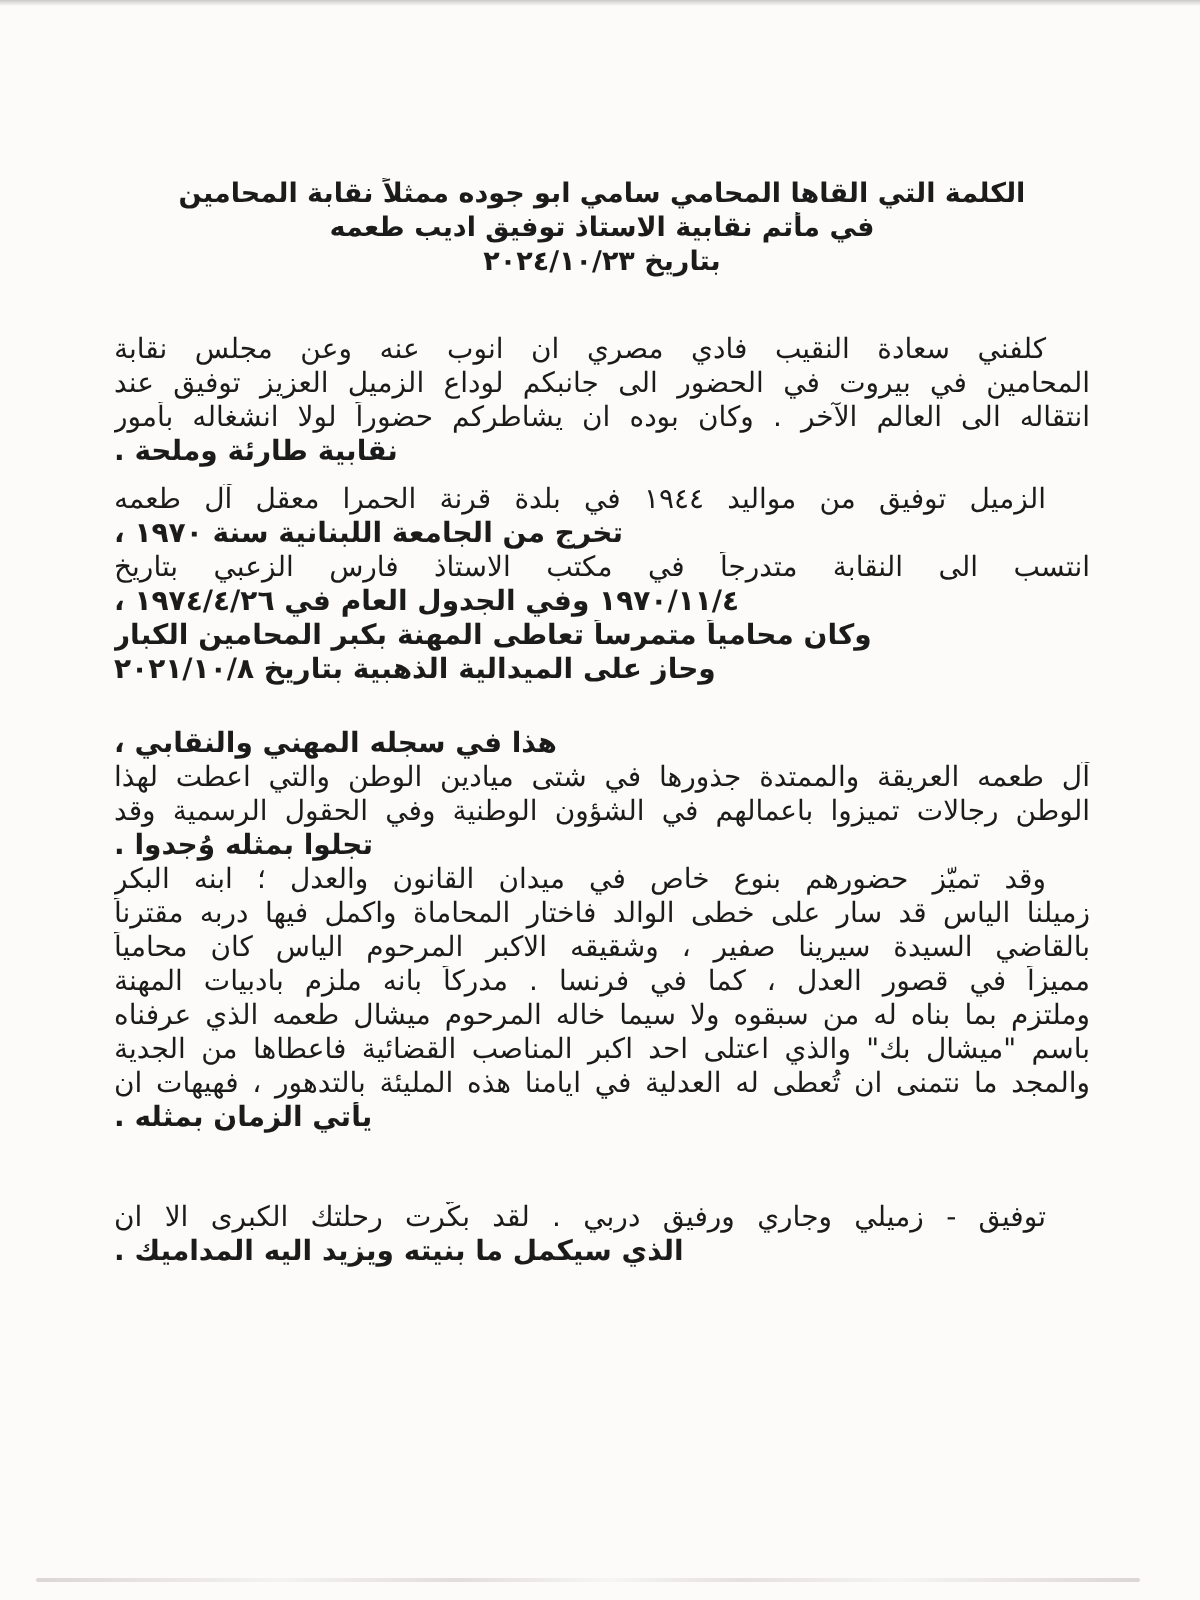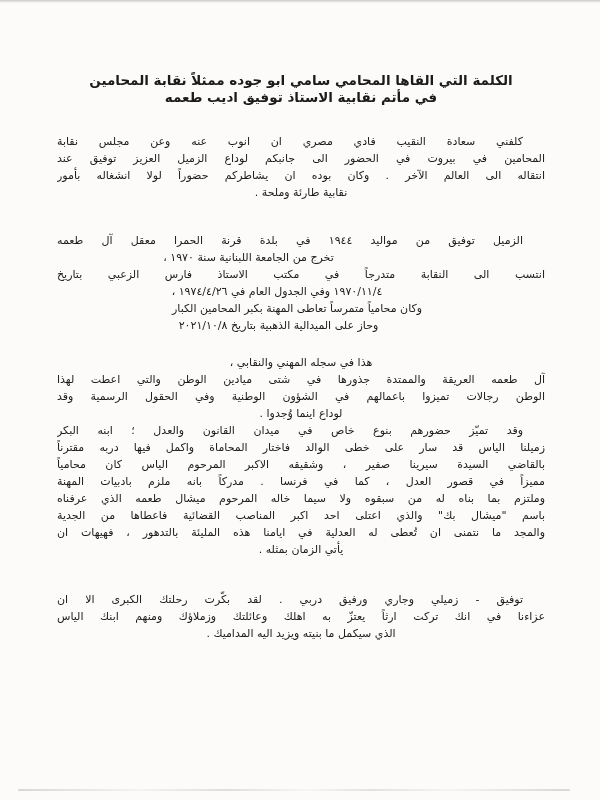--- a/index.html
+++ b/index.html
@@ -19,53 +19,54 @@
   }
   .scan-artifact-line{
     position:absolute;bottom:9px;left:18px;right:30px;height:2px;
     background:linear-gradient(90deg,
       rgba(150,140,135,.55) 0%,rgba(150,140,135,.12) 22%,
       rgba(150,140,135,.45) 38%,rgba(150,140,135,.08) 52%,
       rgba(150,140,135,.40) 64%,rgba(150,140,135,.10) 78%,
       rgba(150,140,135,.55) 100%);
     border-radius:1px;opacity:.6;pointer-events:none;
   }
-  .content{position:absolute;top:72px;right:55px;left:57px;}
+  .content{position:absolute;top:89px;right:55px;left:57px;}
   .line{
-    font-size:11px;line-height:17px;height:17px;overflow:hidden;
+    font-size:14px;line-height:17px;height:17px;overflow:hidden;
     text-align:right;
   }
   .t{font-weight:700;font-size:13.5px;text-align:center;}
   .j{text-align:justify;text-align-last:justify;}
-  .r{text-align:center;}
+  .r{text-align:left;font-weight:bold;}
   .pr8{padding-right:8px;}
   .pr14{padding-right:14px;}
   .pr22{padding-right:22px;}
   .pr30{padding-right:30px;}
   .pr45{padding-right:45px;}
   .pr48{padding-right:48px;}
   .pr105{padding-right:105px;}
   .m1{margin-top:27px;}
-  .m2{margin-top:31px;}
+  .m2{margin-top:7px;}
   .m3{margin-top:20px;}
   .m4{margin-top:0;}
   .m5{margin-top:33px;}
   .m6{margin-top:31px;}
 </style>
 </head>
 <body>
 
 <div class="page">
   <div class="scan-edge-top"></div>
 
   <div class="content">
 
     <div>
       <div class="line t">الكلمة التي القاها المحامي سامي ابو جوده ممثلاً نقابة المحامين</div>
       <div class="line t">في مأتم نقابية الاستاذ توفيق اديب طعمه</div>
+      <div class="line t">بتاريخ ٢٠٢٤/١٠/٢٣</div>
     </div>
 
     <div class="m1">
       <div class="line j pr22">كلفني سعادة النقيب فادي مصري ان انوب عنه وعن مجلس نقابة</div>
       <div class="line j">المحامين في بيروت في الحضور الى جانبكم لوداع الزميل العزيز توفيق عند</div>
       <div class="line j">انتقاله الى العالم الآخر . وكان بوده ان يشاطركم حضوراً لولا انشغاله بأمور</div>
       <div class="line r">نقابية طارئة وملحة .</div>
     </div>
 
     <div class="m2">
@@ -74,37 +75,36 @@
       <div class="line j">انتسب الى النقابة متدرجاً في مكتب الاستاذ فارس الزعبي بتاريخ</div>
       <div class="line r pr48">١٩٧٠/١١/٤ وفي الجدول العام في ١٩٧٤/٤/٢٦ ،</div>
       <div class="line r pr8">وكان محامياً متمرساً تعاطى المهنة بكبر المحامين الكبار</div>
       <div class="line r pr45">وحاز على الميدالية الذهبية بتاريخ ٢٠٢١/١٠/٨</div>
     </div>
 
     <div class="m3">
       <div class="line r">هذا في سجله المهني والنقابي ،</div>
       <div class="line j">آل طعمه العريقة والممتدة جذورها في شتى ميادين الوطن والتي اعطت لهذا</div>
       <div class="line j">الوطن رجالات تميزوا باعمالهم في الشؤون الوطنية وفي الحقول الرسمية وقد</div>
-      <div class="line r">لوداع اينما وُجدوا .</div>
+      <div class="line r">تجلوا بمثله وُجدوا .</div>
     </div>
 
     <div class="m4">
       <div class="line j pr22">وقد تميّز حضورهم بنوع خاص في ميدان القانون والعدل ؛ ابنه البكر</div>
       <div class="line j">زميلنا الياس قد سار على خطى الوالد فاختار المحاماة واكمل فيها دربه مقترناً</div>
       <div class="line j">بالقاضي السيدة سيرينا صفير ، وشقيقه الاكبر المرحوم الياس كان محامياً</div>
       <div class="line j">مميزاً في قصور العدل ، كما في فرنسا . مدركاً بانه ملزم بادبيات المهنة</div>
       <div class="line j">وملتزم بما بناه له من سبقوه ولا سيما خاله المرحوم ميشال طعمه الذي عرفناه</div>
       <div class="line j">باسم "ميشال بك" والذي اعتلى احد اكبر المناصب القضائية فاعطاها من الجدية</div>
       <div class="line j">والمجد ما نتمنى ان تُعطى له العدلية في ايامنا هذه المليئة بالتدهور ، فهيهات ان</div>
       <div class="line r">يأتي الزمان بمثله .</div>
     </div>
 
     <div class="m5">
       <div class="line j pr22">توفيق - زميلي وجاري ورفيق دربي . لقد بكّرت رحلتك الكبرى الا ان</div>
-      <div class="line j">عزاءنا في انك تركت ارثاً يعتزّ به اهلك وعائلتك وزملاؤك ومنهم ابنك الياس</div>
       <div class="line r">الذي سيكمل ما بنيته ويزيد اليه المداميك .</div>
     </div>
 
 
   </div>
 
   <div class="scan-artifact-line"></div>
 </div>
 
 </body></html>

